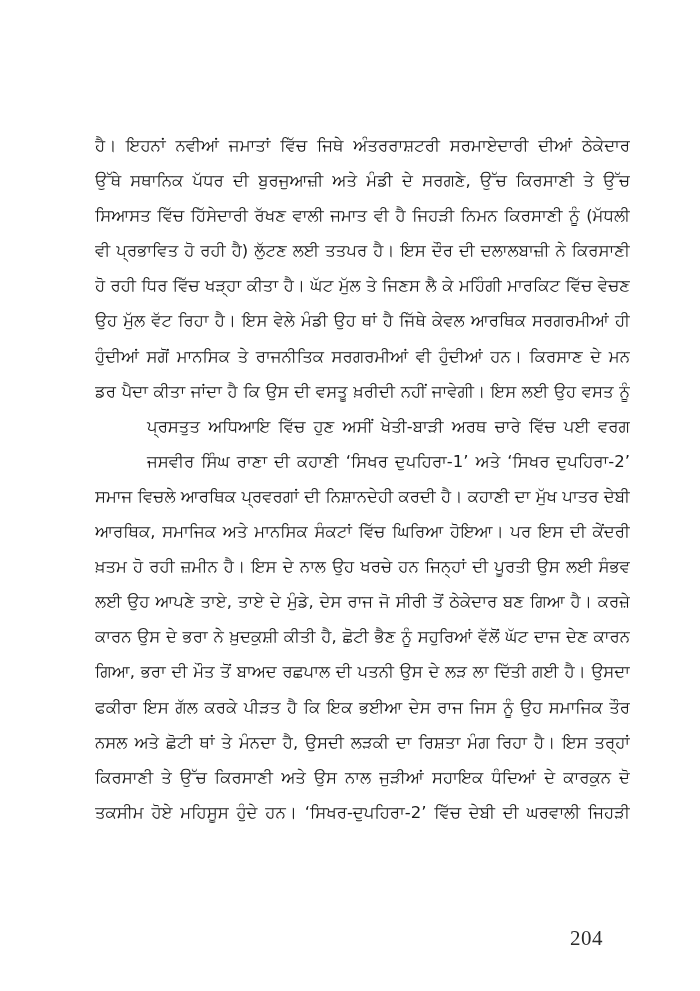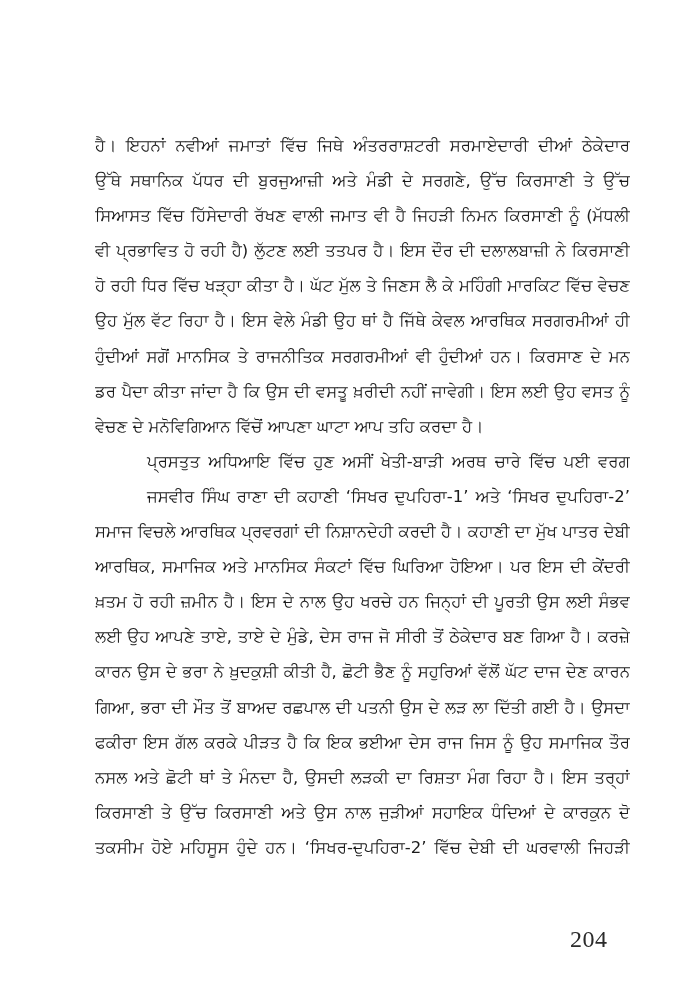--- a/index.html
+++ b/index.html
@@ -35,42 +35,41 @@
     text-align-last: left;
   }
   .ln.ind {
     text-indent: 52px;
   }
   .page-number {
     position: absolute;
     left: 570px;
     top: 926px;
     font-family: "Liberation Serif", "DejaVu Serif", serif;
-    font-size: 24px;
+    font-size: 21px;
     color: #2b2b2b;
     letter-spacing: 0.5px;
   }
 </style>
 </head>
 <body>
 
 <div class="page">
 
   <div class="text-block">
 
     <div>
       <div class="ln">ਹੈ। ਇਹਨਾਂ ਨਵੀਆਂ ਜਮਾਤਾਂ ਵਿੱਚ ਜਿਥੇ ਅੰਤਰਰਾਸ਼ਟਰੀ ਸਰਮਾਏਦਾਰੀ ਦੀਆਂ ਠੇਕੇਦਾਰ ਜਮਾਤਾਂ ਹਨ,</div>
       <div class="ln">ਉੱਥੇ ਸਥਾਨਿਕ ਪੱਧਰ ਦੀ ਬੁਰਜੁਆਜ਼ੀ ਅਤੇ ਮੰਡੀ ਦੇ ਸਰਗਣੇ, ਉੱਚ ਕਿਰਸਾਣੀ ਤੇ ਉੱਚ ਕਿਰਸਾਣੀ ਦੀ</div>
       <div class="ln">ਸਿਆਸਤ ਵਿੱਚ ਹਿੱਸੇਦਾਰੀ ਰੱਖਣ ਵਾਲੀ ਜਮਾਤ ਵੀ ਹੈ ਜਿਹੜੀ ਨਿਮਨ ਕਿਰਸਾਣੀ ਨੂੰ (ਮੱਧਲੀ ਕਿਰਸਾਣੀ</div>
       <div class="ln">ਵੀ ਪ੍ਰਭਾਵਿਤ ਹੋ ਰਹੀ ਹੈ) ਲੁੱਟਣ ਲਈ ਤਤਪਰ ਹੈ। ਇਸ ਦੌਰ ਦੀ ਦਲਾਲਬਾਜ਼ੀ ਨੇ ਕਿਰਸਾਣੀ ਨੂੰ ਸ਼ੋਸ਼ਿਤ</div>
       <div class="ln">ਹੋ ਰਹੀ ਧਿਰ ਵਿੱਚ ਖੜ੍ਹਾ ਕੀਤਾ ਹੈ। ਘੱਟ ਮੁੱਲ ਤੇ ਜਿਣਸ ਲੈ ਕੇ ਮਹਿੰਗੀ ਮਾਰਕਿਟ ਵਿੱਚ ਵੇਚਣ ਤੇ ਹੀ</div>
       <div class="ln">ਉਹ ਮੁੱਲ ਵੱਟ ਰਿਹਾ ਹੈ। ਇਸ ਵੇਲੇ ਮੰਡੀ ਉਹ ਥਾਂ ਹੈ ਜਿੱਥੇ ਕੇਵਲ ਆਰਥਿਕ ਸਰਗਰਮੀਆਂ ਹੀ ਨਹੀਂ</div>
       <div class="ln">ਹੁੰਦੀਆਂ ਸਗੋਂ ਮਾਨਸਿਕ ਤੇ ਰਾਜਨੀਤਿਕ ਸਰਗਰਮੀਆਂ ਵੀ ਹੁੰਦੀਆਂ ਹਨ। ਕਿਰਸਾਣ ਦੇ ਮਨ ਵਿੱਚ ਇਹ</div>
       <div class="ln">ਡਰ ਪੈਦਾ ਕੀਤਾ ਜਾਂਦਾ ਹੈ ਕਿ ਉਸ ਦੀ ਵਸਤੂ ਖ਼ਰੀਦੀ ਨਹੀਂ ਜਾਵੇਗੀ। ਇਸ ਲਈ ਉਹ ਵਸਤ ਨੂੰ ਛੇਤੀ</div>
-      <div class="ln left">ਵੇਚਣ ਦੇ ਮਨੋਵਿਗਿਆਨ ਵਿੱਚੋਂ ਆਪਣਾ ਘਾਟਾ ਆਪ ਤਹਿ ਕਰਦਾ ਹੈ।</div>
     </div>
 
     <div>
       <div class="ln ind">ਪ੍ਰਸਤੁਤ ਅਧਿਆਇ ਵਿੱਚ ਹੁਣ ਅਸੀਂ ਖੇਤੀ-ਬਾੜੀ ਅਰਥ ਚਾਰੇ ਵਿੱਚ ਪਈ ਵਰਗ ਚੇਤਨਾ ਨੂੰ</div>
     </div>
 
     <div>
       <div class="ln ind">ਜਸਵੀਰ ਸਿੰਘ ਰਾਣਾ ਦੀ ਕਹਾਣੀ ‘ਸਿਖਰ ਦੁਪਹਿਰਾ-1’ ਅਤੇ ‘ਸਿਖਰ ਦੁਪਹਿਰਾ-2’ ਪੰਜਾਬੀ</div>
       <div class="ln">ਸਮਾਜ ਵਿਚਲੇ ਆਰਥਿਕ ਪ੍ਰਵਰਗਾਂ ਦੀ ਨਿਸ਼ਾਨਦੇਹੀ ਕਰਦੀ ਹੈ। ਕਹਾਣੀ ਦਾ ਮੁੱਖ ਪਾਤਰ ਦੇਬੀ ਬਹੁਤ ਸਾਰੇ</div>
       <div class="ln">ਆਰਥਿਕ, ਸਮਾਜਿਕ ਅਤੇ ਮਾਨਸਿਕ ਸੰਕਟਾਂ ਵਿੱਚ ਘਿਰਿਆ ਹੋਇਆ। ਪਰ ਇਸ ਦੀ ਕੇਂਦਰੀ ਧੁਨੀ ਉਸਦੀ</div>

